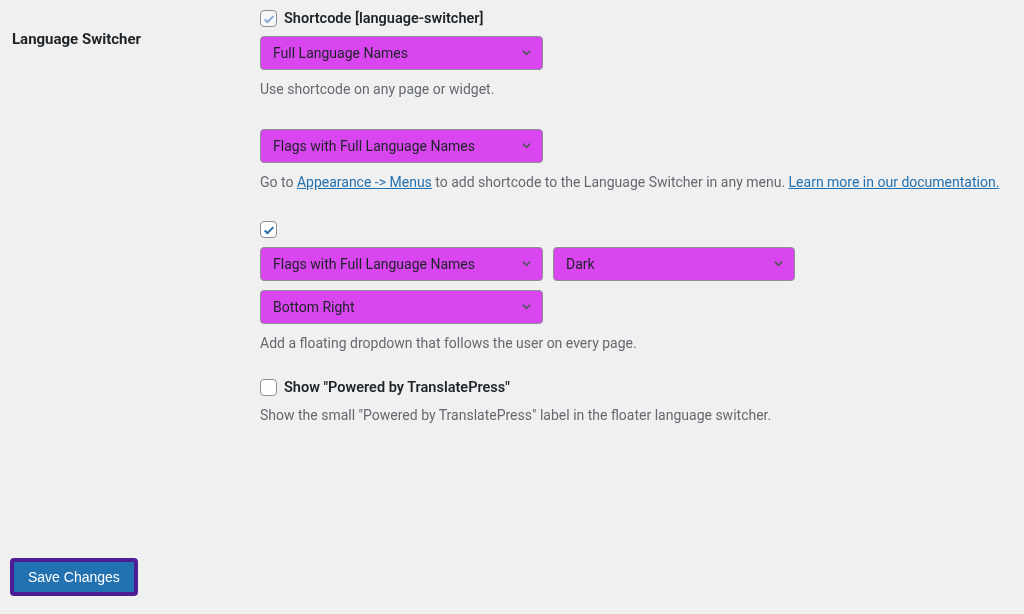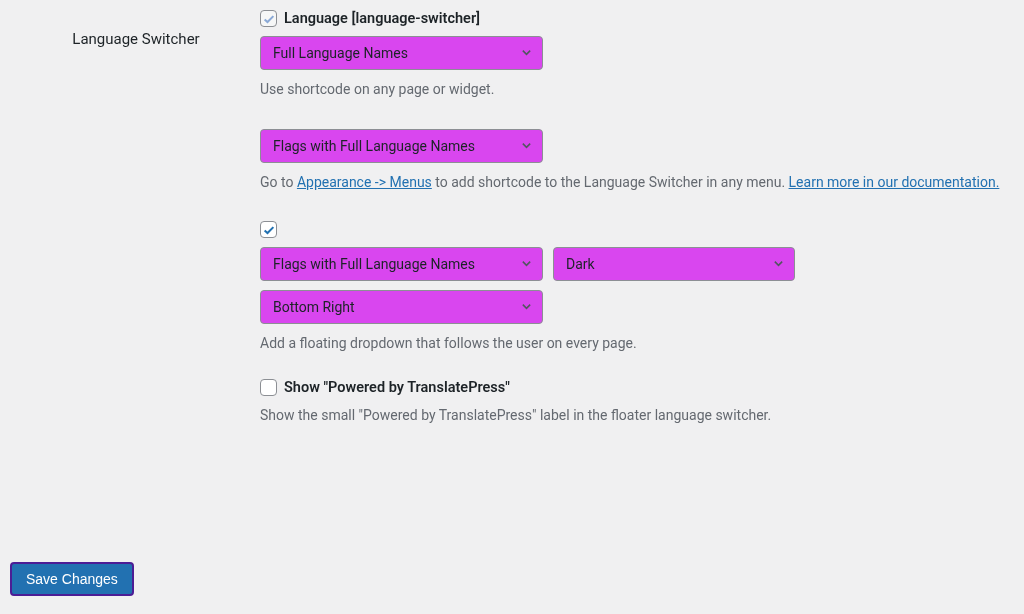--- a/index.html
+++ b/index.html
@@ -9,25 +9,24 @@
       font-size: 14px;
       color: #1d2327;
       width: 1024px;
       height: 614px;
       position: relative;
       padding: 10px 10px 10px 10px;
     }
     .settings-row { display: flex; align-items: flex-start; }
     .settings-label {
       width: 250px;
-      font-weight: 400;
+      font-weight: 700;
       font-size: 15px;
       padding-top: 20px;
       padding-left: 2px;
-      text-align: center;
     }
     .settings-content { flex: 1; }
     .field-block { margin-bottom: 28px; }
     .cb-row { display: flex; align-items: center; margin-bottom: 9px; }
     .cb {
       width: 17px; height: 17px;
       border: 1px solid #8c8f94;
       border-radius: 4px;
       background: #fff;
       margin-right: 7px;
@@ -61,42 +60,42 @@
     }
     .desc a { color: #2271b1; }
     .sel-group { display: flex; gap: 10px; flex-wrap: wrap; margin-bottom: 9px; }
     .sel-group .select { margin-bottom: 0; }
     .save-btn {
       position: absolute;
       left: 10px;
       bottom: 18px;
       background: #2271b1;
       color: #fff;
-      border: 2px solid #4c1d95;
+      border: 4px solid #4c1d95;
       border-radius: 4px;
       font-size: 14px;
       padding: 7px 14px;
       cursor: pointer;
     }
   </style>
 </head>
 <body>
 
 <div class="settings-row">
   <div class="settings-label">Language Switcher</div>
   <div class="settings-content">
 
     <div class="field-block">
       <div class="cb-row">
         <span class="cb disabled">
           <svg viewBox="0 0 16 16" fill="none" stroke="#8aa9d6" stroke-width="2.3">
               <path d="M3 8.5 L6.3 11.5 L13 4.7"></path>
             </svg>
         </span>
-        <span class="cb-label">Language [language-switcher]</span>
+        <span class="cb-label">Shortcode [language-switcher]</span>
       </div>
       <div class="select" style="width:283px">
         <span>Full Language Names</span>
         <span class="select-chevron"><svg width="11" height="11" viewBox="0 0 12 12" fill="none" stroke="#50575e" stroke-width="1.7">
               <path d="M2 4 L6 8 L10 4"></path>
             </svg></span>
       </div>
       <div class="desc">Use shortcode on any page or widget.</div>
     </div>
 

